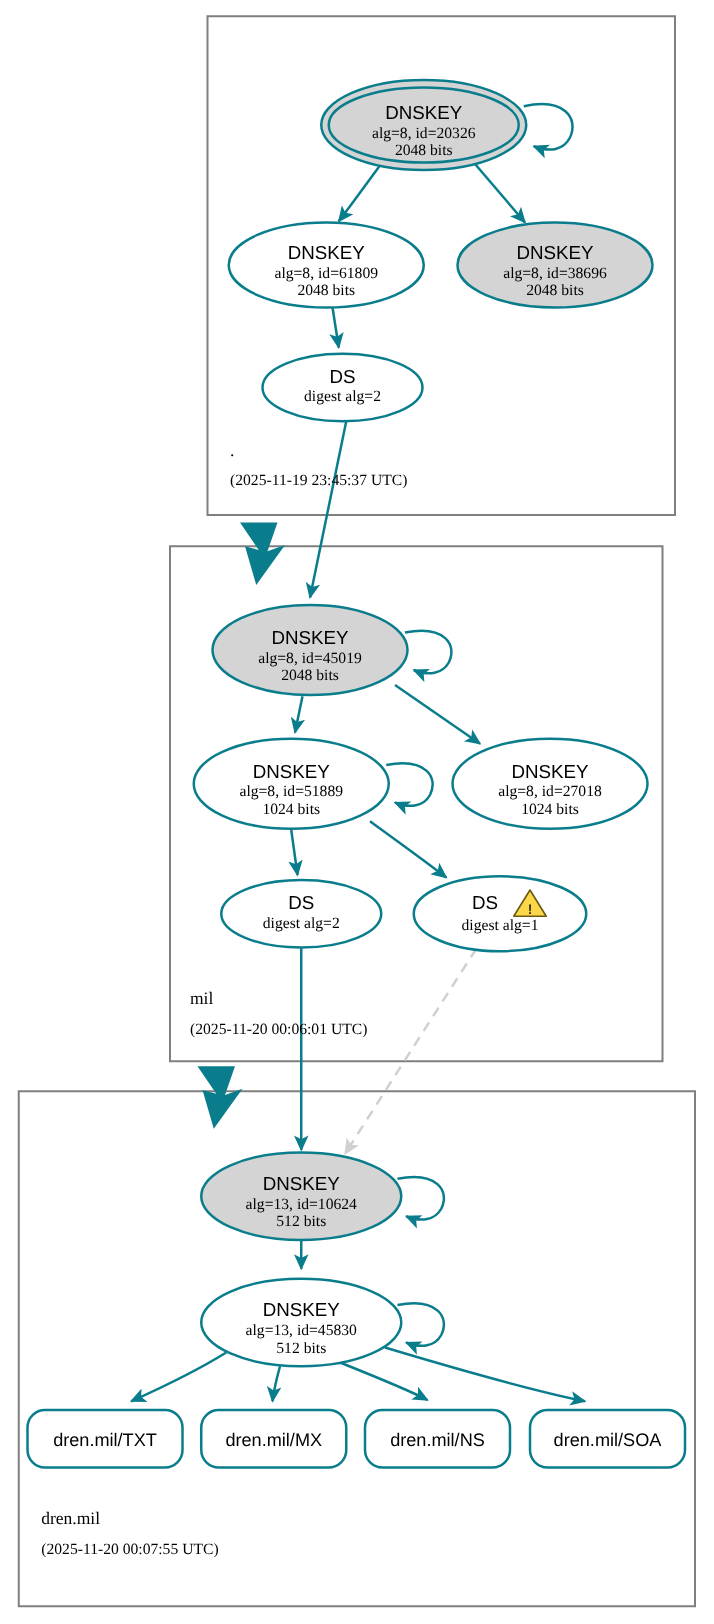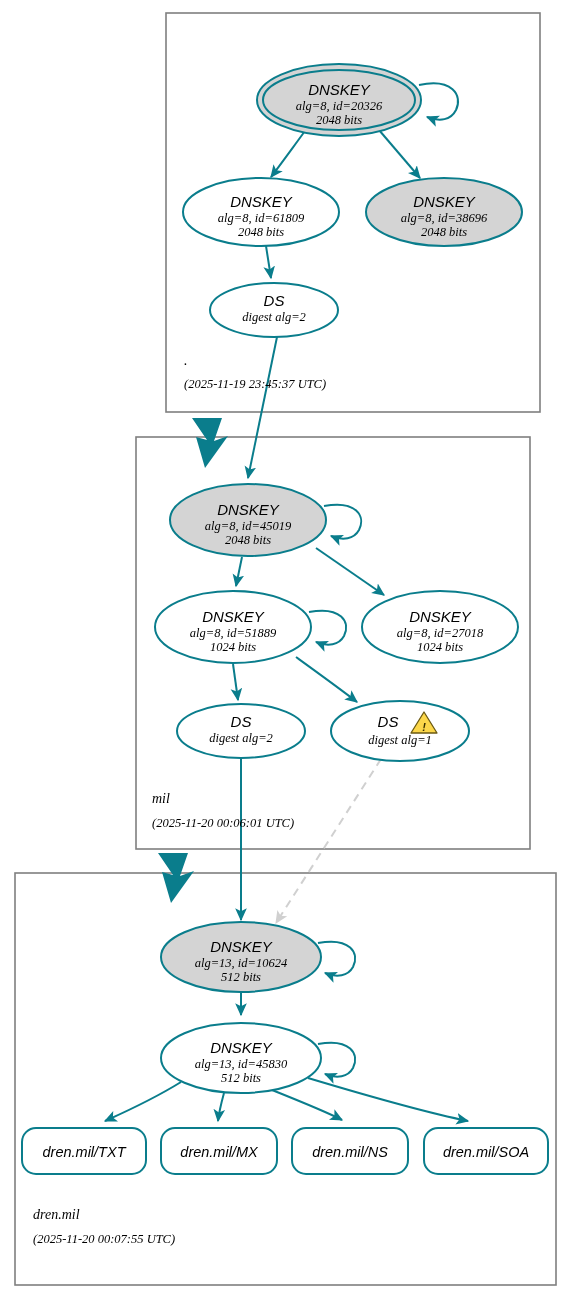--- a/index.html
+++ b/index.html
@@ -7,21 +7,20 @@
     padding: 0;
     background: #ffffff;
   }
   #page {
     position: relative;
     width: 571px;
     height: 1289px;
     background: #ffffff;
     font-family: "Liberation Sans", sans-serif;
     overflow: hidden;
-    font-style: italic;
   }
   svg#graph {
     position: absolute;
     left: 0;
     top: 0;
     width: 571px;
     height: 1299px;
   }
   .zone-box {
     fill: none;

